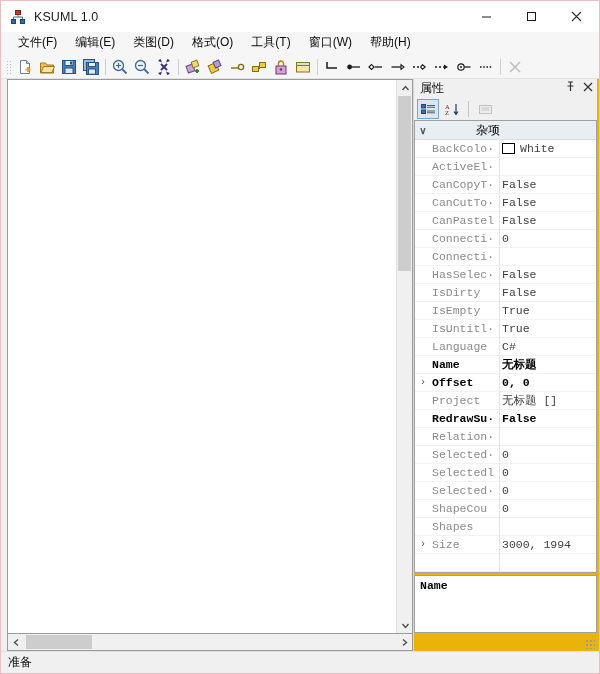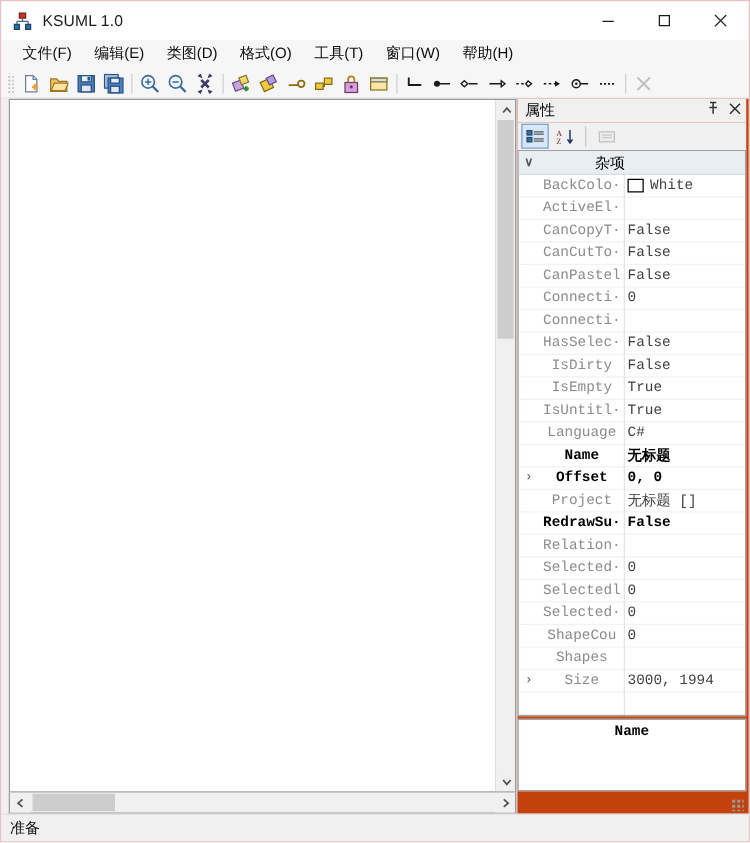--- a/index.html
+++ b/index.html
@@ -179,24 +179,23 @@
   .sb-thumb-h {
     position: absolute; top: 1px; bottom: 1px;
     left: 2px; width: 66px;
     background: #cdcdcd;
   }
 
   
   .prop-pane {
     flex: 1;
     display: flex; flex-direction: column;
-    background: #c2410c;
+    background: #eab308;
     border-left: 1px solid #d8d8d8;
     padding-right: 2px;
-    text-align: center;
   }
   .prop-title {
     height: 19px;
     display: flex; align-items: center;
     padding-left: 6px;
     font-size: 12px;
     color: #0c0c0c;
     background: #f0f0f0;
     position: relative;
   }

